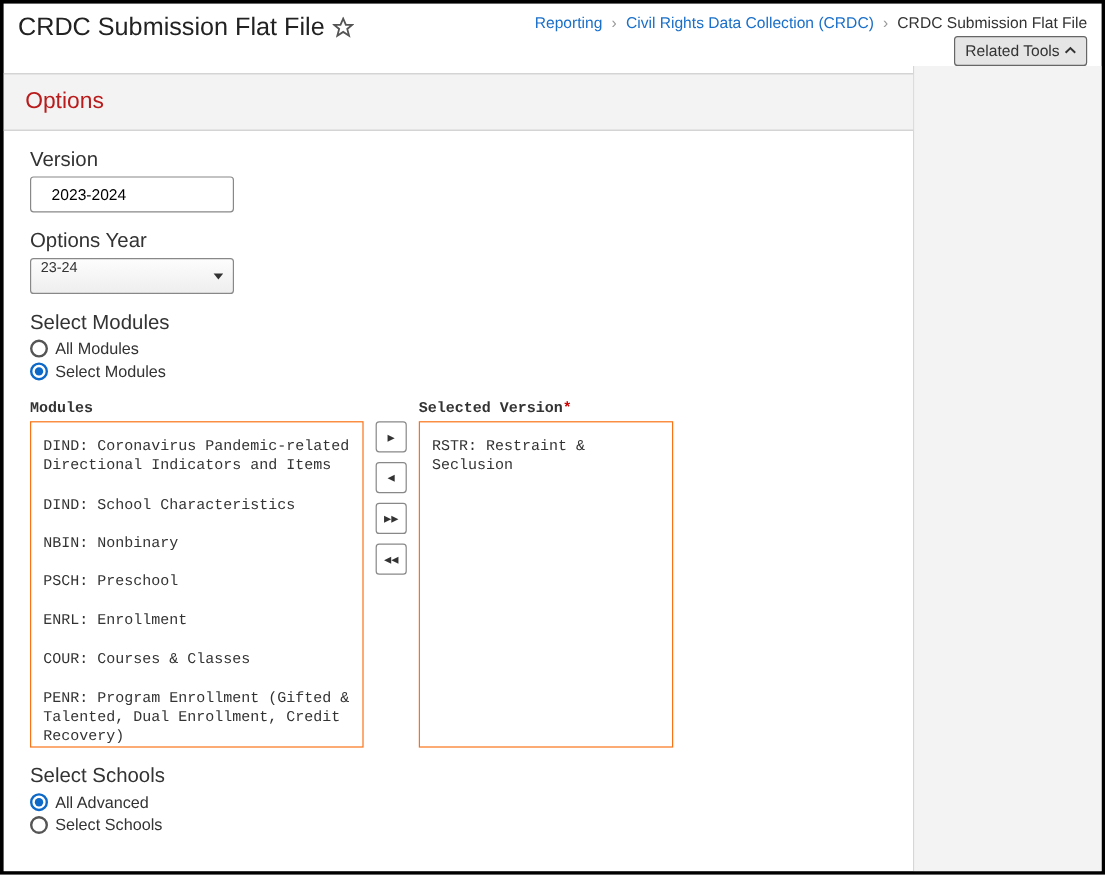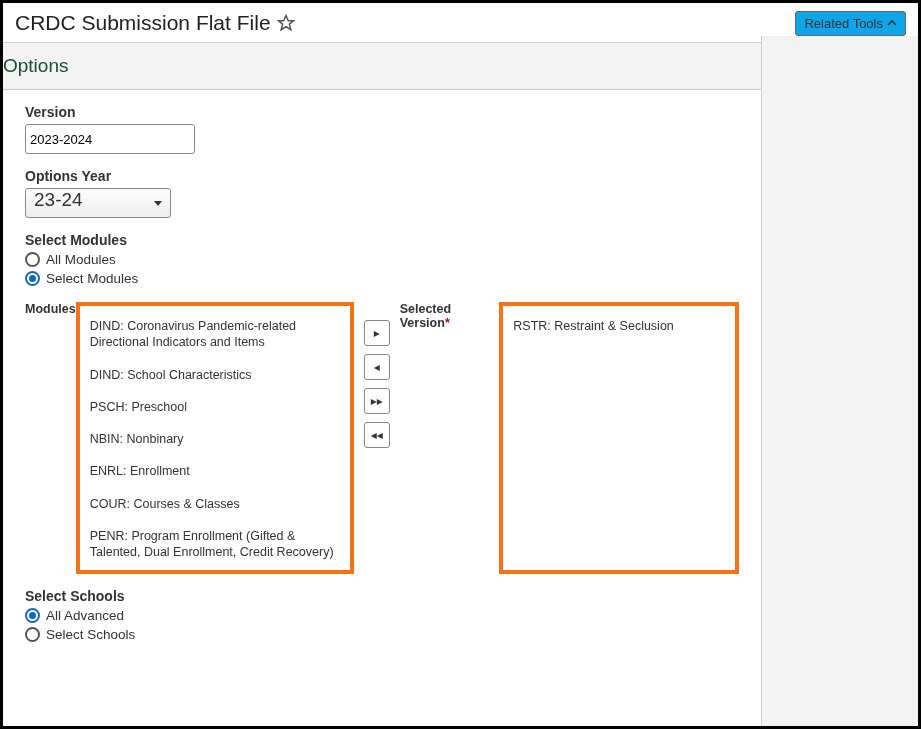--- a/index.html
+++ b/index.html
@@ -51,21 +51,21 @@
     color: #1a6fc9;
     text-decoration: none;
     cursor: pointer;
   }
   .bc-sep { color: #999; margin: 0 4px; }
   .related-tools {
     border: 1px solid #666;
     border-radius: 3px;
     padding: 4px 8px;
     font-size: 13px;
-    background: #0ea5e9;
+    background: #e5e5e5;
     cursor: pointer;
     display: flex;
     align-items: center;
     gap: 4px;
   }
   
   .body {
     flex: 1;
     display: flex;
     min-height: 0;
@@ -78,52 +78,52 @@
     min-height: 0;
   }
   .side-col {
     flex: 1;
     background: #f3f3f3;
   }
   .options-bar {
     background: #f3f3f3;
     border-top: 1px solid #ccc;
     border-bottom: 1px solid #ccc;
-    padding: 12px 0;
+    padding: 12px 18px;
     font-size: 19px;
-    color: #14532d;
+    color: #b91c1c;
     margin-top: 6px;
   }
   .form-area {
     padding: 14px 22px 10px 22px;
     overflow: auto;
     flex: 1;
     min-height: 0;
   }
   .field-label {
-    font-weight: 700;
-    font-size: 14px;
+    font-weight: 400;
+    font-size: 17px;
     color: #333;
     margin-bottom: 4px;
   }
   .text-input {
     width: 170px;
     height: 30px;
     border: 1px solid #888;
     border-radius: 3px;
-    padding: 0 4px;
+    padding: 0 17px;
     font-size: 13px;
   }
   .select-input {
-    width: 146px;
+    width: 170px;
     height: 30px;
     border: 1px solid #888;
     border-radius: 3px;
     padding: 0 24px 0 8px;
-    font-size: 19px;
+    font-size: 12px;
     background: linear-gradient(#fdfdfd,#eee);
     position: relative;
   }
   .select-input::after {
     content: "";
     position: absolute;
     right: 8px; top: 12px;
     border-left: 4px solid transparent;
     border-right: 4px solid transparent;
     border-top: 5px solid #333;
@@ -157,29 +157,29 @@
     background: #0d69c8;
     border-radius: 50%;
   }
 
   
   .dual-wrap {
     display: flex;
     gap: 10px;
     margin-top: 4px;
   }
-  .list-col { display:flex; flex-direction:row; }
+  .list-col { display:flex; flex-direction:column;font-family:Liberation Mono, monospace; }
   .list-box {
-    border: 4px solid #f97316;
+    border: 1px solid #f97316;
     width: 278px;
     height: 272px;
     overflow: auto;
     padding: 4px 0;
   }
-  .list-box.right { width: 252px; }
+  .list-box.right { width: 212px; }
   .list-item {
     padding: 8px 10px;
     font-size: 12.5px;
     line-height: 1.3;
     cursor: pointer;
   }
   .btn-col {
     display: flex;
     flex-direction: column;
     gap: 8px;
@@ -227,20 +227,27 @@
   <div class="header">
     <div class="title-row">
       <span class="page-title">CRDC Submission Flat File</span>
       <span class="star-icon">
         <svg width="18" height="18" viewBox="0 0 24 24" fill="none" stroke="#555" stroke-width="2">
           <polygon points="12 2 15 9 22 9 16.5 13.5 18.5 21 12 16.8 5.5 21 7.5 13.5 2 9 9 9 12 2"></polygon>
         </svg>
       </span>
     </div>
     <div class="breadcrumb-wrap">
+      <div class="breadcrumb">
+        <a>Reporting</a>
+        <span class="bc-sep">›</span>
+        <a>Civil Rights Data Collection (CRDC)</a>
+        <span class="bc-sep">›</span>
+        <span>CRDC Submission Flat File</span>
+      </div>
       <div class="related-tools">
         <span>Related Tools</span>
         <span>
           <svg width="10" height="10" viewBox="0 0 10 10">
               <path d="M1 7 L5 3 L9 7" fill="none" stroke="#333" stroke-width="1.6"></path>
             </svg>
         </span>
       </div>
     </div>
   </div>
@@ -274,22 +281,22 @@
         </div>
         <div class="gap-sm"></div>
 
         
         <div class="dual-wrap">
           <div class="list-col">
             <div class="list-label">Modules</div>
             <div class="list-box">
               <div class="list-item">DIND: Coronavirus Pandemic-related Directional Indicators and Items</div>
               <div class="list-item">DIND: School Characteristics</div>
+              <div class="list-item">NBIN: Nonbinary</div>
               <div class="list-item">PSCH: Preschool</div>
-              <div class="list-item">NBIN: Nonbinary</div>
               <div class="list-item">ENRL: Enrollment</div>
               <div class="list-item">COUR: Courses &amp; Classes</div>
               <div class="list-item">PENR: Program Enrollment (Gifted &amp; Talented, Dual Enrollment, Credit Recovery)</div>
               <div class="list-item">APIB: Advanced Placement (AP) &amp;</div>
             </div>
           </div>
           <div class="btn-col" style="margin-top:18px;">
             <div class="move-btn">
               <span>▸</span>
             </div>

